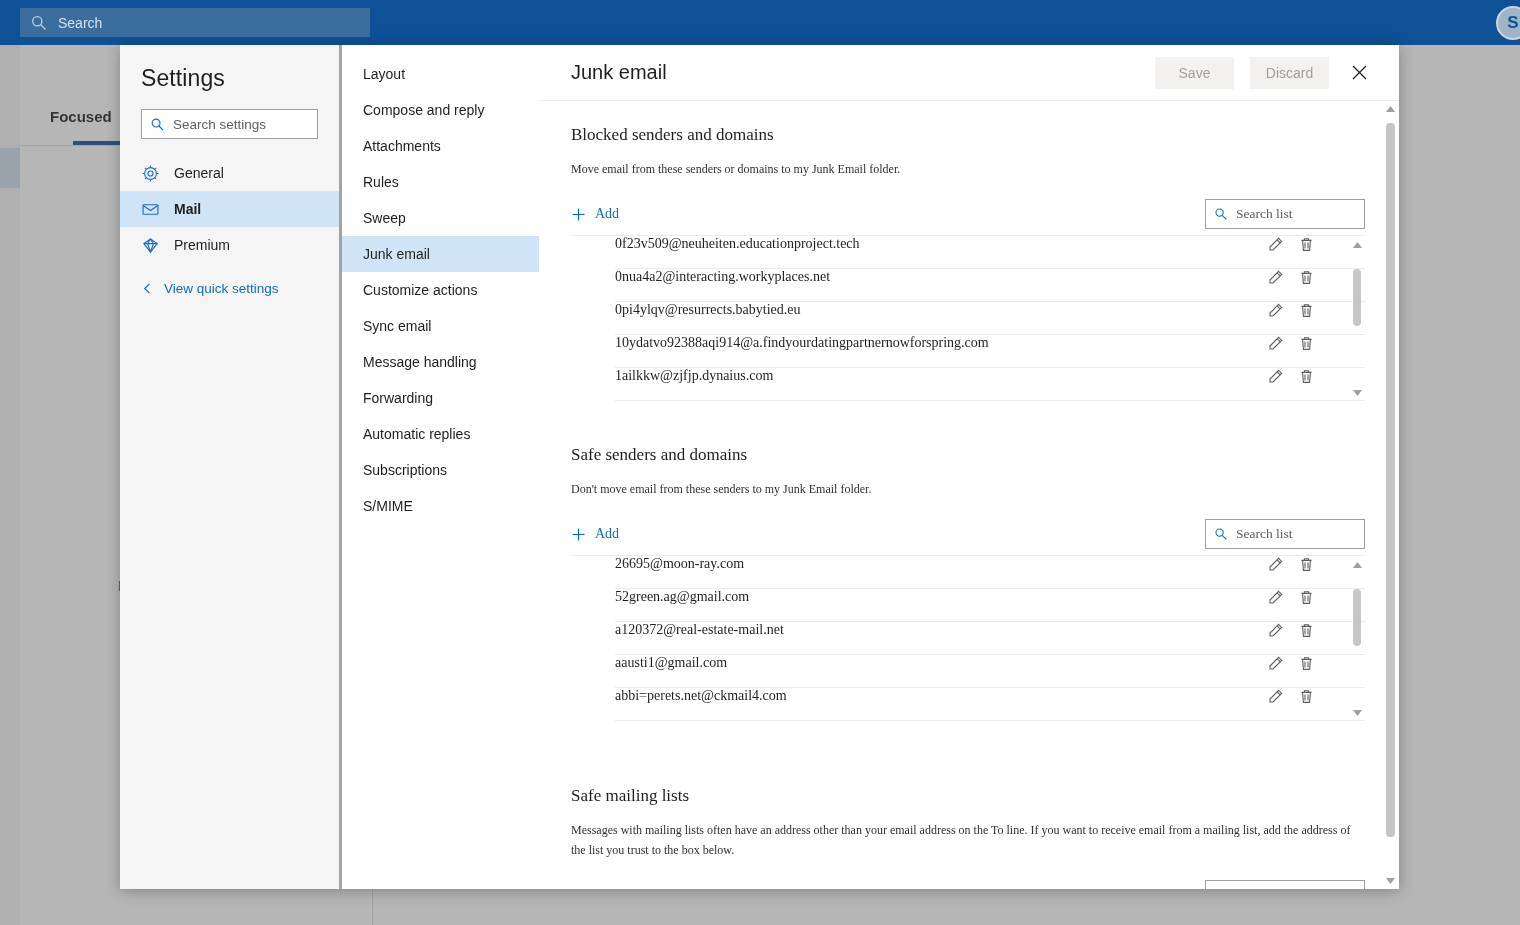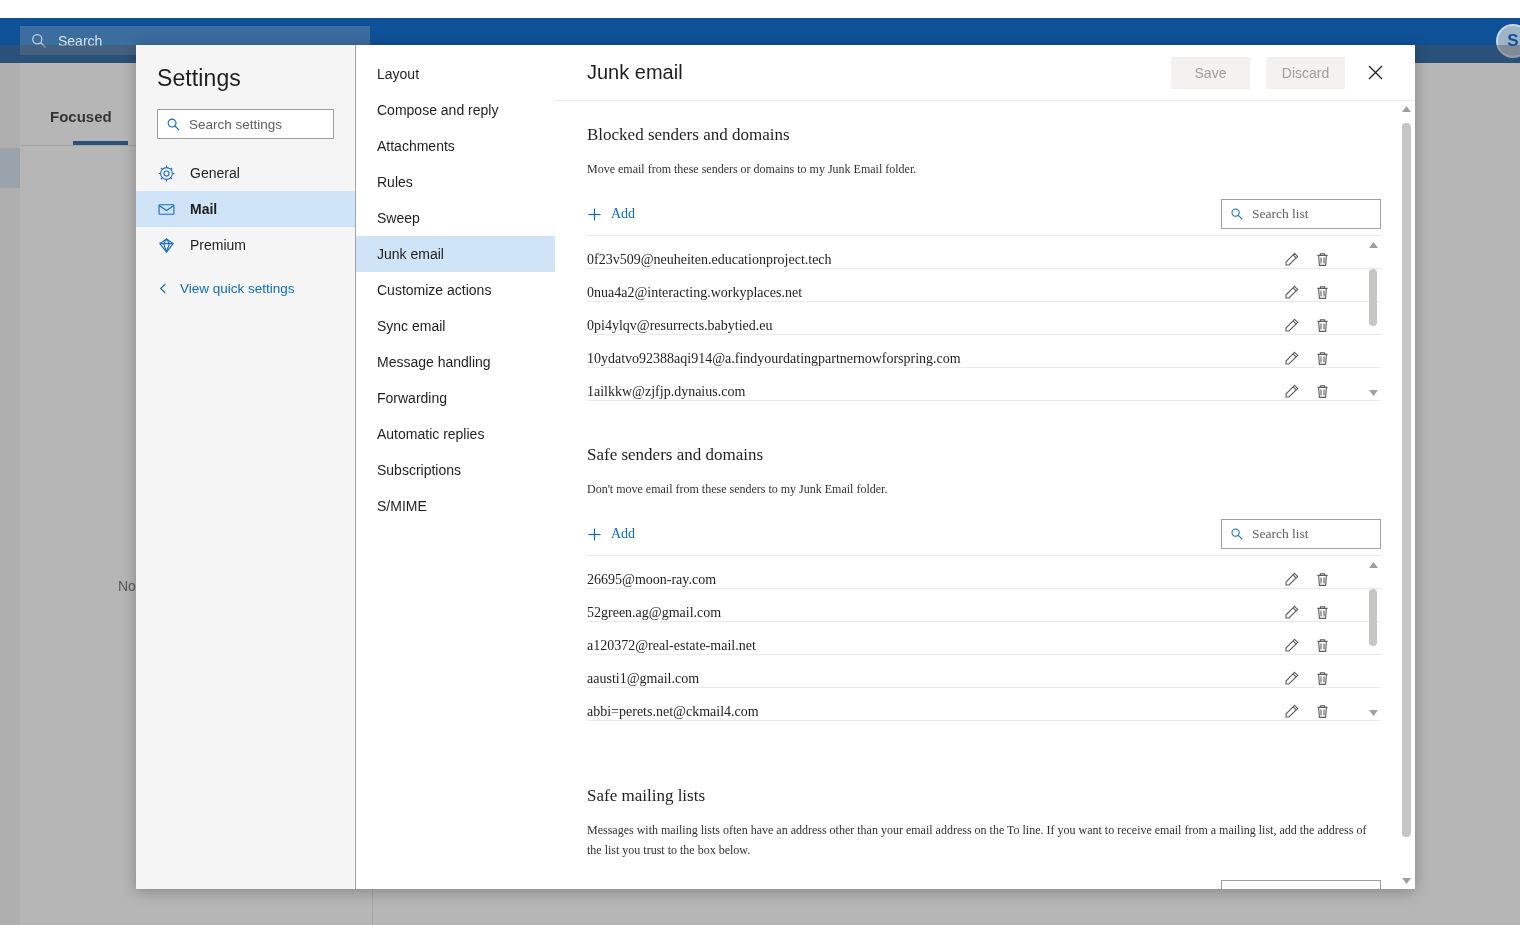--- a/index.html
+++ b/index.html
@@ -7,21 +7,21 @@
     width: 1520px; height: 925px;
     font-family: "Liberation Sans", sans-serif;
     overflow: hidden;
     background: #ffffff;
   }
 
   
   #app-root { position: absolute; inset: 0; }
 
   #top-bar {
-    position: absolute; top: 18px; left: 0; width: 1520px; height: 45px;
+    position: absolute; top: 0; left: 0; width: 1520px; height: 45px;
     background: #0f5197;
   }
   #search-box {
     position: absolute; top: 8px; left: 20px; width: 350px; height: 29px;
     background: #3b6d9f; display: flex; align-items: center; padding: 0 10px;
   }
   #search-box .s-icon { width: 18px; height: 18px; margin-right: 10px; opacity: .85; }
   #search-box .s-text { color: #d7e2ee; font-size: 14px; }
 
   #avatar-badge {
@@ -42,21 +42,21 @@
   #bg-reading-pane { position: absolute; top: 0; left: 374px; width: 1146px; height: 880px; background: #ffffff; }
 
   
   #dim-overlay {
     position: absolute; top: 45px; left: 0; width: 1520px; height: 880px;
     background: rgba(80,80,80,0.42);
   }
 
   
   #settings-dialog {
-    position: absolute; top: 45px; left: 136px;
+    position: absolute; top: 45px; left: 120px;
     width: 1279px; height: 844px;
     background: #bef264;
     box-shadow: 0 2px 14px rgba(0,0,0,.28);
     display: flex; overflow: hidden;
   }
 
   
   #settings-nav { width: 219px; background: #f5f5f5; flex: 0 0 219px; position: relative; }
   #settings-title { font-size: 23px; color: #201f1e; padding: 20px 0 0 21px; font-weight: normal; letter-spacing: .1px; }
   #settings-search {
@@ -76,21 +76,21 @@
   #nav-list { margin-top: 16px; }
   #quick-settings-link {
     margin-top: 10px; height: 30px; display: flex; align-items: center;
     padding-left: 21px; font-size: 13.5px; color: #0f6cbd; cursor: pointer;
   }
   #quick-settings-link .chev { width: 13px; height: 13px; margin-right: 10px; }
 
   
   #sub-nav {
     width: 200px; flex: 0 0 200px; background: #ffffff;
-    border-left: 1px solid #a3a3a3; padding-top: 11px;
+    border-left: 3px solid #a3a3a3; padding-top: 11px;
   }
   .sub-item {
     height: 36px; display: flex; align-items: center;
     padding-left: 21px; font-size: 14px; color: #201f1e; cursor: default;
   }
   .sub-item.selected { background: #cfe4f7; color: #201f1e; }
 
   
   #content-pane { flex: 1; position: relative; background: #ffffff; display: flex; flex-direction: column; min-width: 0; }
 
@@ -125,22 +125,22 @@
   .add-btn .plus { width: 15px; height: 15px; margin-right: 9px; }
   .list-search {
     width: 160px; height: 30px; border: 1px solid #a19f9d; background: #fff;
     display: flex; align-items: center; padding: 0 8px;
   }
   .list-search .s-icon { width: 14px; height: 14px; margin-right: 8px; }
   .list-search .s-text { font-size: 13.5px; color: #605e5c; }
 
   .entry-list { position: relative; border-top: 1px solid #edebe9; }
   .entry-row {
-    height: 33px; display: flex; align-items: flex-end;
-    border-bottom: 1px solid #edebe9; padding-right: 44px; position: relative;
+    height: 33px; display: flex; align-items: flex-start;
+    border-bottom: 1px solid #edebe9; padding-right: 44px; position: relative; margin-left: 44px;
   }
   .entry-text {
     flex: 1; font-size: 14px; color: #201f1e;
     white-space: nowrap; overflow: hidden; text-overflow: ellipsis;
   }
   .row-actions { display: flex; align-items: center; gap: 14px; margin-right: 6px; }
   .row-actions .ico { width: 17px; height: 17px; cursor: pointer; }
 
   .inner-scrollbar {
     position: absolute; top: 0; right: 0; width: 16px; height: 100%;

